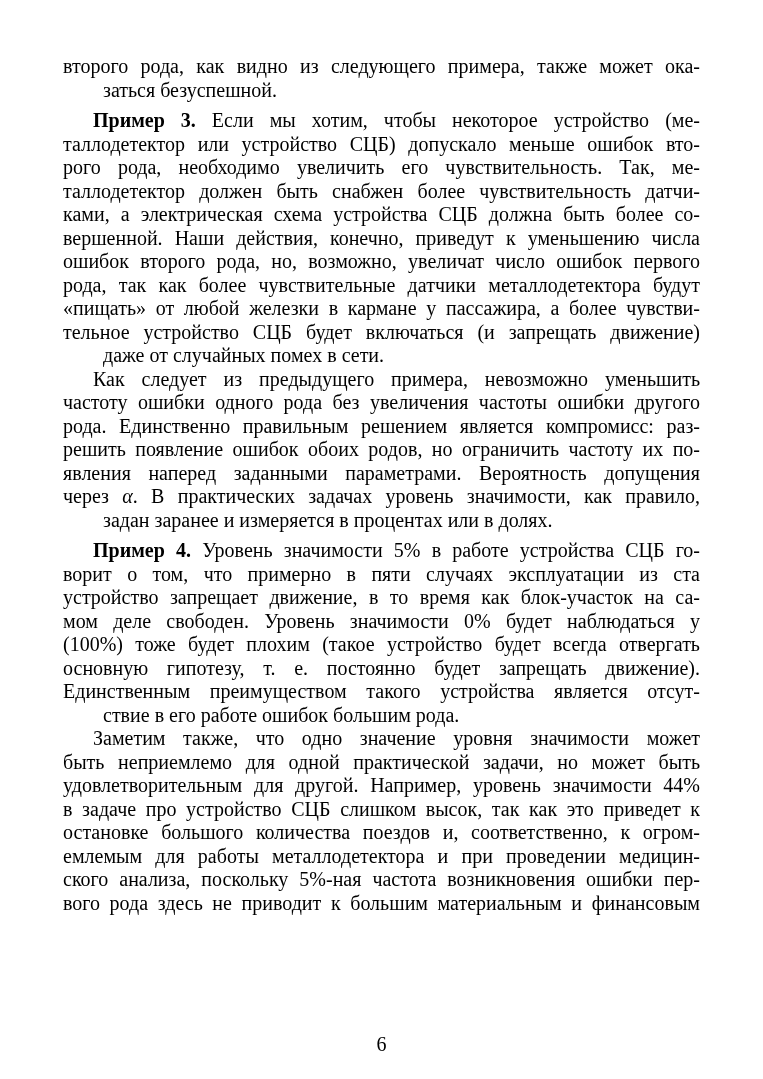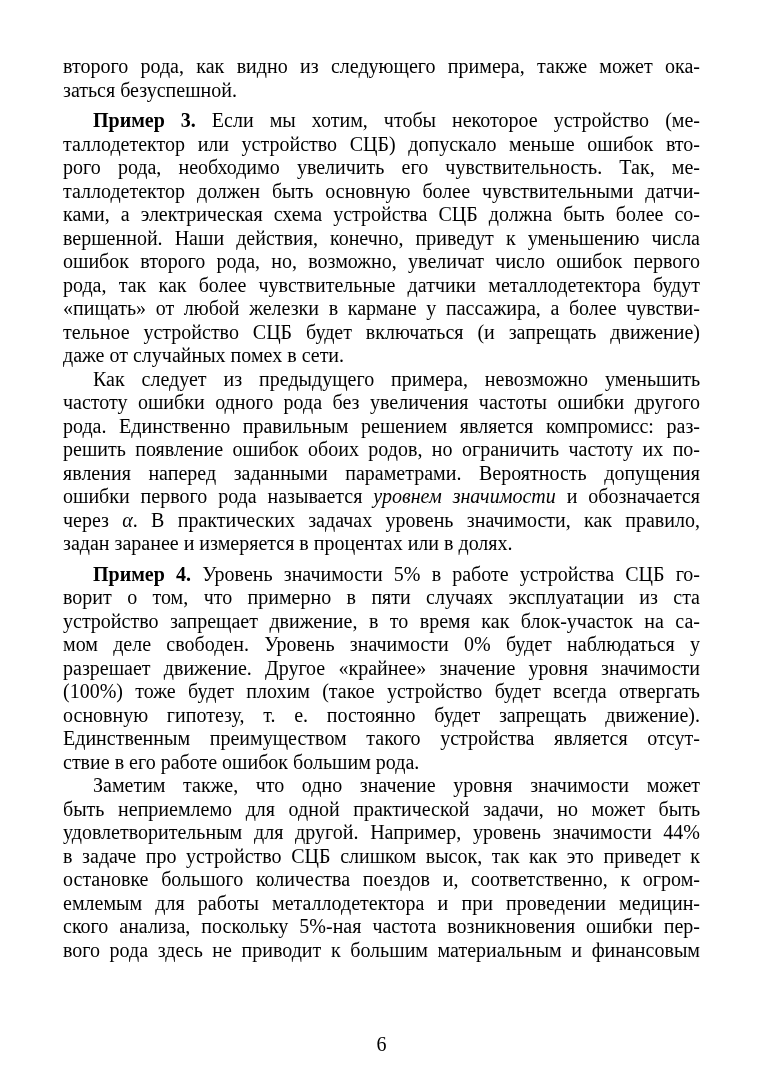--- a/index.html
+++ b/index.html
@@ -31,20 +31,21 @@
   .para.spaced {
     margin-top: 7px;
   }
   .line {
     text-align: justify;
     text-align-last: justify;
     white-space: normal;
   }
   .line.last {
     text-align-last: left;
+    margin-left: 40px;
   }
   .line.indent {
     padding-left: 30px;
   }
   .b { font-weight: bold; }
   .i { font-style: italic; }
   .page-number {
     position: absolute;
     top: 1033px;
     left: 0;
@@ -60,45 +61,43 @@
 <div class="page">
   <div class="text-block">
       <div class="para">
         <div class="line"><span>второго рода, как видно из следующего примера, также может ока-</span></div>
         <div class="line last"><span>заться безуспешной.</span></div>
       </div>
       <div class="para spaced">
         <div class="line indent"><span class="b">Пример 3.</span><span> Если мы хотим, чтобы некоторое устройство (ме-</span></div>
         <div class="line"><span>таллодетектор или устройство СЦБ) допускало меньше ошибок вто-</span></div>
         <div class="line"><span>рого рода, необходимо увеличить его чувствительность. Так, ме-</span></div>
-        <div class="line"><span>таллодетектор должен быть основную более чувствительными датчи-</span></div>
+        <div class="line"><span>таллодетектор должен быть снабжен более чувствительность датчи-</span></div>
         <div class="line"><span>ками, а электрическая схема устройства СЦБ должна быть более со-</span></div>
         <div class="line"><span>вершенной. Наши действия, конечно, приведут к уменьшению числа</span></div>
         <div class="line"><span>ошибок второго рода, но, возможно, увеличат число ошибок первого</span></div>
         <div class="line"><span>рода, так как более чувствительные датчики металлодетектора будут</span></div>
         <div class="line"><span>«пищать» от любой железки в кармане у пассажира, а более чувстви-</span></div>
         <div class="line"><span>тельное устройство СЦБ будет включаться (и запрещать движение)</span></div>
         <div class="line last"><span>даже от случайных помех в сети.</span></div>
       </div>
       <div class="para">
         <div class="line indent"><span>Как следует из предыдущего примера, невозможно уменьшить</span></div>
         <div class="line"><span>частоту ошибки одного рода без увеличения частоты ошибки другого</span></div>
         <div class="line"><span>рода. Единственно правильным решением является компромисс: раз-</span></div>
         <div class="line"><span>решить появление ошибок обоих родов, но ограничить частоту их по-</span></div>
         <div class="line"><span>явления наперед заданными параметрами. Вероятность допущения</span></div>
-        <div class="line"><span>ошибки первого рода называется </span><span class="i">уровнем значимости</span><span> и обозначается</span></div>
         <div class="line"><span>через </span><span class="i">α</span><span>. В практических задачах уровень значимости, как правило,</span></div>
         <div class="line last"><span>задан заранее и измеряется в процентах или в долях.</span></div>
       </div>
       <div class="para spaced">
         <div class="line indent"><span class="b">Пример 4.</span><span> Уровень значимости 5% в работе устройства СЦБ го-</span></div>
         <div class="line"><span>ворит о том, что примерно в пяти случаях эксплуатации из ста</span></div>
         <div class="line"><span>устройство запрещает движение, в то время как блок-участок на са-</span></div>
         <div class="line"><span>мом деле свободен. Уровень значимости 0% будет наблюдаться у</span></div>
-        <div class="line"><span>разрешает движение. Другое «крайнее» значение уровня значимости</span></div>
         <div class="line"><span>(100%) тоже будет плохим (такое устройство будет всегда отвергать</span></div>
         <div class="line"><span>основную гипотезу, т. е. постоянно будет запрещать движение).</span></div>
         <div class="line"><span>Единственным преимуществом такого устройства является отсут-</span></div>
         <div class="line last"><span>ствие в его работе ошибок большим рода.</span></div>
       </div>
       <div class="para">
         <div class="line indent"><span>Заметим также, что одно значение уровня значимости может</span></div>
         <div class="line"><span>быть неприемлемо для одной практической задачи, но может быть</span></div>
         <div class="line"><span>удовлетворительным для другой. Например, уровень значимости 44%</span></div>
         <div class="line"><span>в задаче про устройство СЦБ слишком высок, так как это приведет к</span></div>

